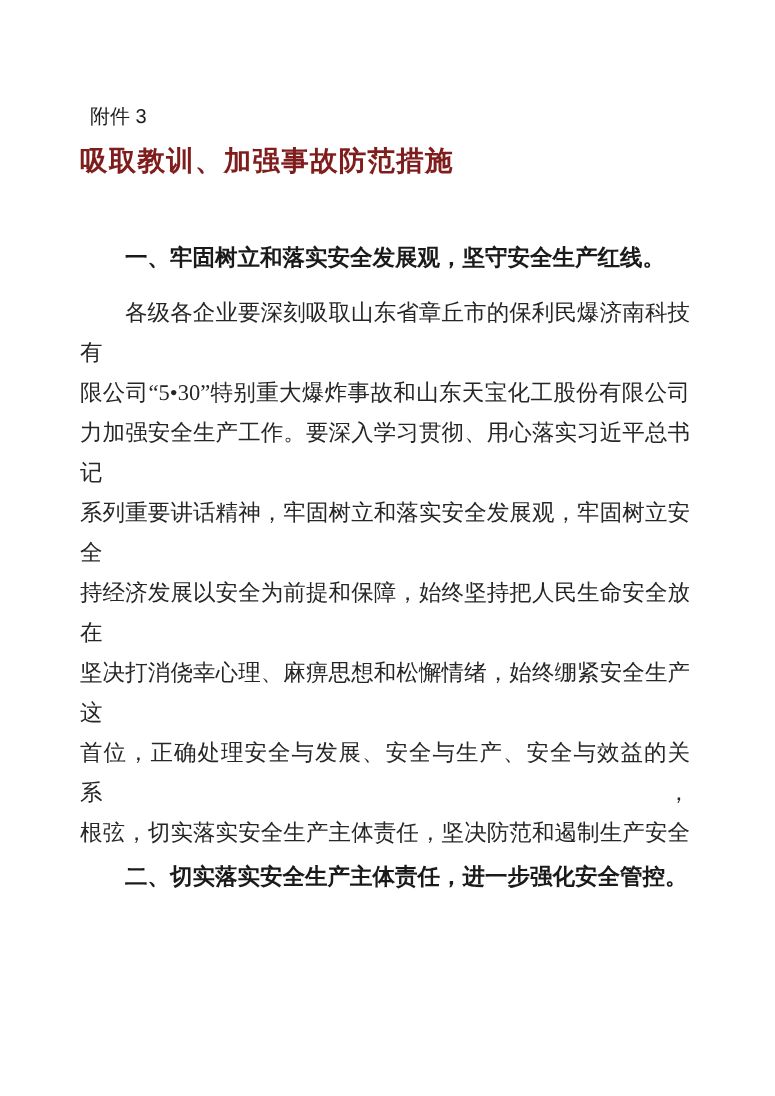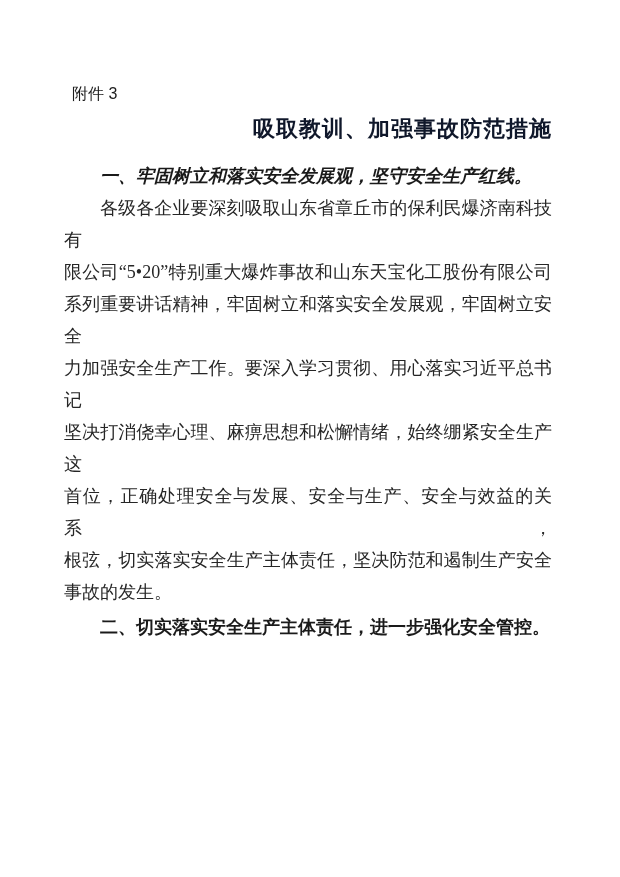--- a/index.html
+++ b/index.html
@@ -25,35 +25,35 @@
     line-height: 20px;
     color: #1c1c1c;
   }
   .doc-title {
     margin: 12px 0 0 0;
     font-family: "Liberation Sans", "DejaVu Sans", sans-serif;
     font-size: 22px;
     font-weight: bold;
     line-height: 26px;
     letter-spacing: 1px;
-    text-align: right;
-    color: #0f172a;
+    text-align: left;
+    color: #7f1d1d;
   }
   .section-heading {
     font-family: "Liberation Sans", "DejaVu Sans", sans-serif;
     font-size: 18px;
     font-weight: bold;
     line-height: 32px;
     color: #1a1a1a;
     text-indent: 2em;
     white-space: nowrap;
   }
-  .section-heading.first-section { margin-top: 18px; font-style: italic; }
+  .section-heading.first-section { margin-top: 48px; }
   .section-heading.second-section { margin-top: 3px; }
-  .paragraph { margin-top: 0; }
+  .paragraph { margin-top: 12px; }
   .bodyline {
     font-size: 18px;
     line-height: 32px;
     text-align: justify;
     text-align-last: justify;
     color: #262626;
   }
   .bodyline.first { text-indent: 2em; }
   .bodyline.nolast { text-align-last: left; }
 </style>
@@ -63,24 +63,24 @@
 <div class="page">
 
   <div class="attachment-label">附件 3</div>
 
   <h1 class="doc-title">吸取教训、加强事故防范措施</h1>
 
   <div class="section-heading first-section">一、牢固树立和落实安全发展观，坚守安全生产红线。</div>
 
   <div class="paragraph">
       <div class="bodyline first">各级各企业要深刻吸取山东省章丘市的保利民爆济南科技有</div>
-      <div class="bodyline">限公司“5•20”特别重大爆炸事故和山东天宝化工股份有限公司</div>
+      <div class="bodyline">限公司“5•30”特别重大爆炸事故和山东天宝化工股份有限公司</div>
+      <div class="bodyline">力加强安全生产工作。要深入学习贯彻、用心落实习近平总书记</div>
       <div class="bodyline">系列重要讲话精神，牢固树立和落实安全发展观，牢固树立安全</div>
-      <div class="bodyline">力加强安全生产工作。要深入学习贯彻、用心落实习近平总书记</div>
+      <div class="bodyline">持经济发展以安全为前提和保障，始终坚持把人民生命安全放在</div>
       <div class="bodyline">坚决打消侥幸心理、麻痹思想和松懈情绪，始终绷紧安全生产这</div>
       <div class="bodyline">首位，正确处理安全与发展、安全与生产、安全与效益的关系，</div>
       <div class="bodyline">根弦，切实落实安全生产主体责任，坚决防范和遏制生产安全</div>
-      <div class="bodyline nolast">事故的发生。</div>
     </div>
 
   <div class="section-heading second-section">二、切实落实安全生产主体责任，进一步强化安全管控。</div>
 
 </div>
 
 </body></html>

